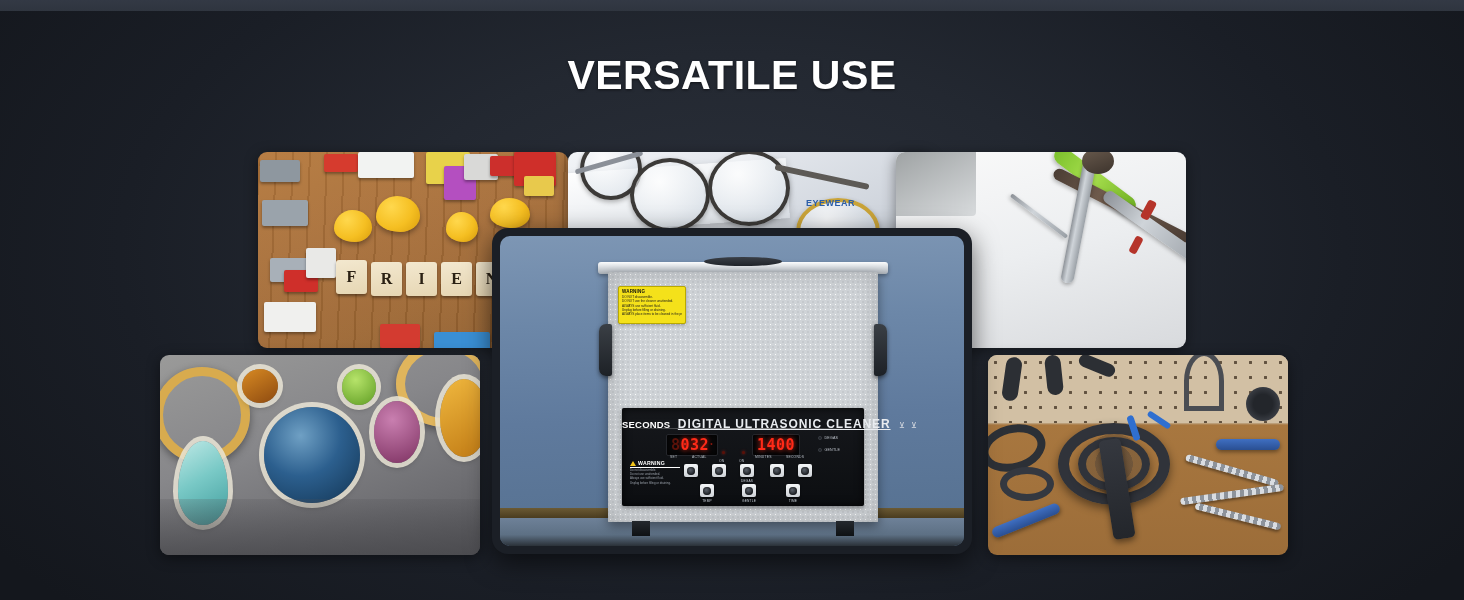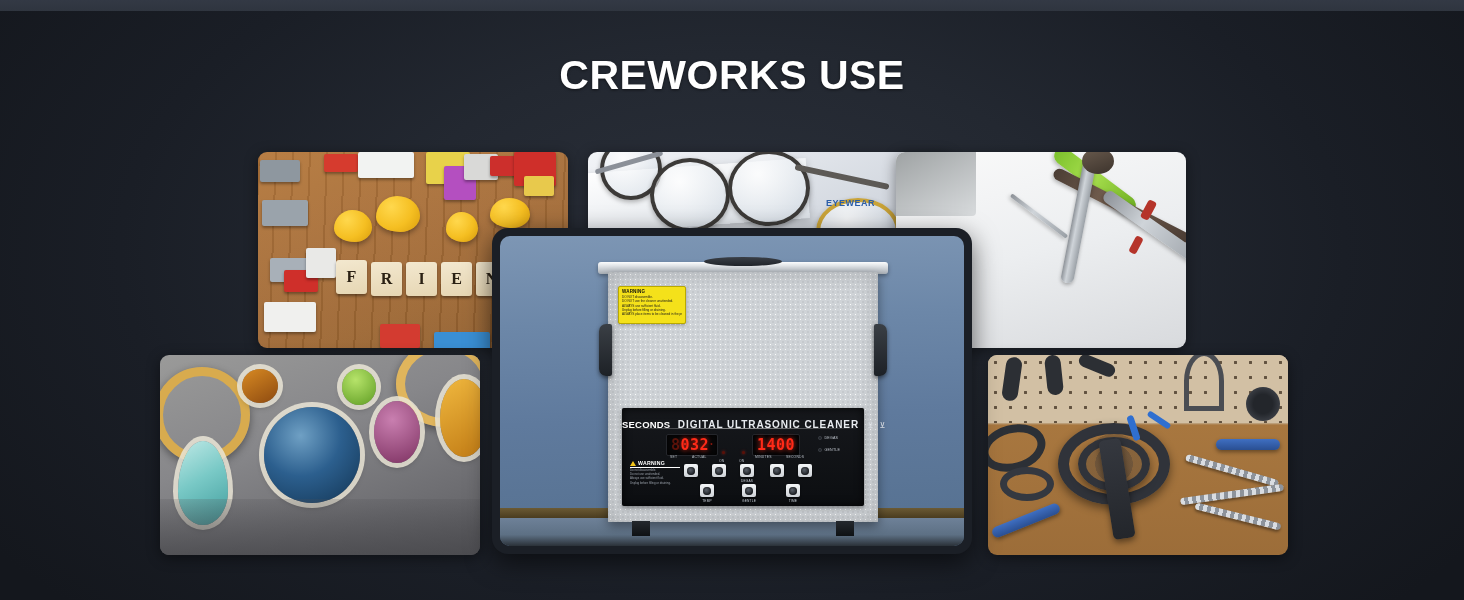--- a/index.html
+++ b/index.html
@@ -68,21 +68,21 @@
     position: absolute; width: 31px; height: 34px;
     background: linear-gradient(170deg, #f3e8cf 0%, #e6d6b3 100%);
     border-radius: 3px;
     box-shadow: 0 2px 3px rgba(0,0,0,0.4);
     color: #2b2114; font-size: 16px; font-weight: bold;
     text-align: center; line-height: 34px;
     font-family: "Liberation Serif", serif;
   }
 
   
-  #tile-glasses { left: 588px; top: 152px; width: 364px; height: 88px; padding-left: 28px; }
+  #tile-glasses { left: 568px; top: 152px; width: 364px; height: 88px; padding-left: 28px; }
   .glasses-bg { background: linear-gradient(155deg, #f2f4f7 0%, #dfe3e9 45%, #c6ccd5 100%); }
   .lens {
     position: absolute; border-radius: 50%;
     border: 4px solid #3c3a38;
     background: radial-gradient(circle at 35% 30%, rgba(255,255,255,0.75), rgba(180,195,210,0.35));
     box-shadow: 0 2px 5px rgba(0,0,0,0.3);
   }
   .lens.gold { border-color: #c9a338; }
   .logo-mark {
     position: absolute; color: #2b5ea8; font-size: 9px; font-weight: bold;
@@ -234,22 +234,22 @@
   }
   .brand-row {
     position: absolute; left: 0; top: 6px; width: 100%;
     text-align: center; white-space: nowrap;
   }
   .brand {
     font-size: 9.5px; font-weight: bold; color: #ffffff;
     letter-spacing: 0.2px;
   }
   .brand-sub {
-    font-size: 10px; font-weight: bold; color: #e9ecf0;
-    letter-spacing: 0.9px; margin-left: 3px;
+    font-size: 12px; font-weight: bold; color: #e9ecf0;
+    letter-spacing: 0.9px; margin-left: 3px; text-decoration: underline;
   }
   .brand-icons { margin-left: 4px; color: #d8dce2; font-size: 8px; letter-spacing: 2px; }
   .brand-rule {
     position: absolute; left: 8px; top: 20px; width: 226px; height: 1px;
     background: linear-gradient(90deg, rgba(255,255,255,0.05), rgba(255,255,255,0.55), rgba(255,255,255,0.05));
   }
 
   .display {
     position: absolute; top: 26px;
     background: #080809;
@@ -317,21 +317,21 @@
     letter-spacing: 0.2px; white-space: nowrap; text-align: center;
   }
 </style>
 </head>
 <body>
 
 <div class="stage">
 
   <div class="top-bar"></div>
 
-  <div class="headline">CREWORKS USE</div>
+  <div class="headline">VERSATILE USE</div>
 
   <div class="tile" id="tile-toys">
     <div class="ph toys-bg">
       <div class="brick" style="left:4px;  top:48px;  width:46px; height:26px; background:#9aa3ab;"></div>
       <div class="brick" style="left:2px;  top:8px;   width:40px; height:22px; background:#8e979f;"></div>
       <div class="brick" style="left:12px; top:106px; width:44px; height:24px; background:#a8b0b8;"></div>
       <div class="brick" style="left:26px; top:118px; width:34px; height:22px; background:#cf2f2a;"></div>
       <div class="brick" style="left:6px;  top:150px; width:52px; height:30px; background:#f0f0ee;"></div>
       <div class="brick" style="left:48px; top:96px;  width:30px; height:30px; background:#e9e9e7;"></div>
       <div class="brick" style="left:66px; top:2px;   width:34px; height:18px; background:#d63b2e;"></div>

